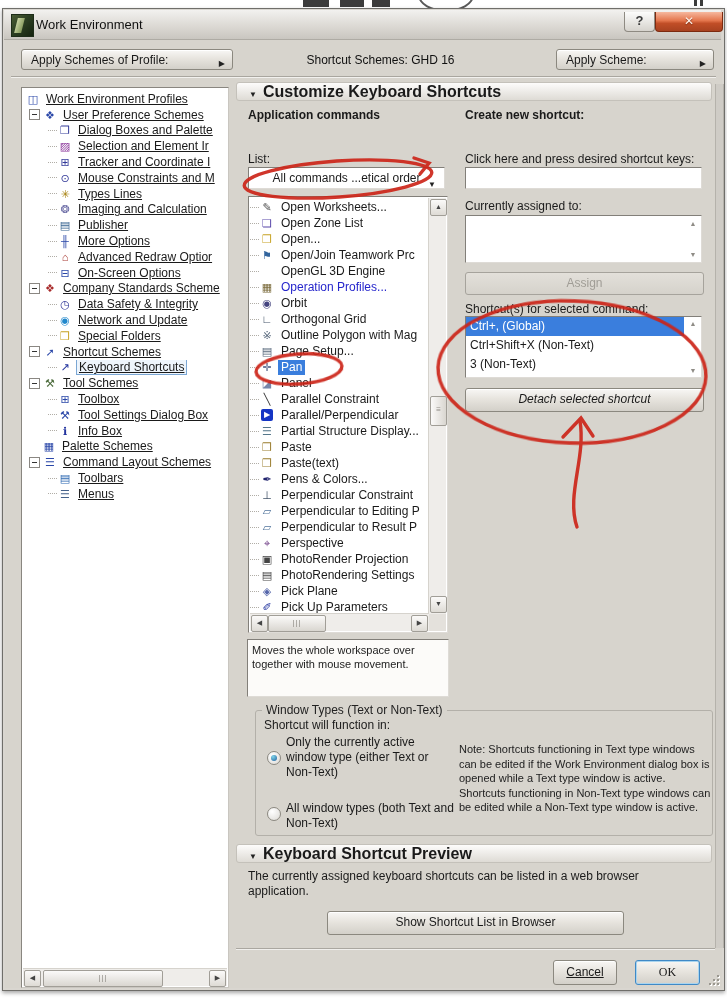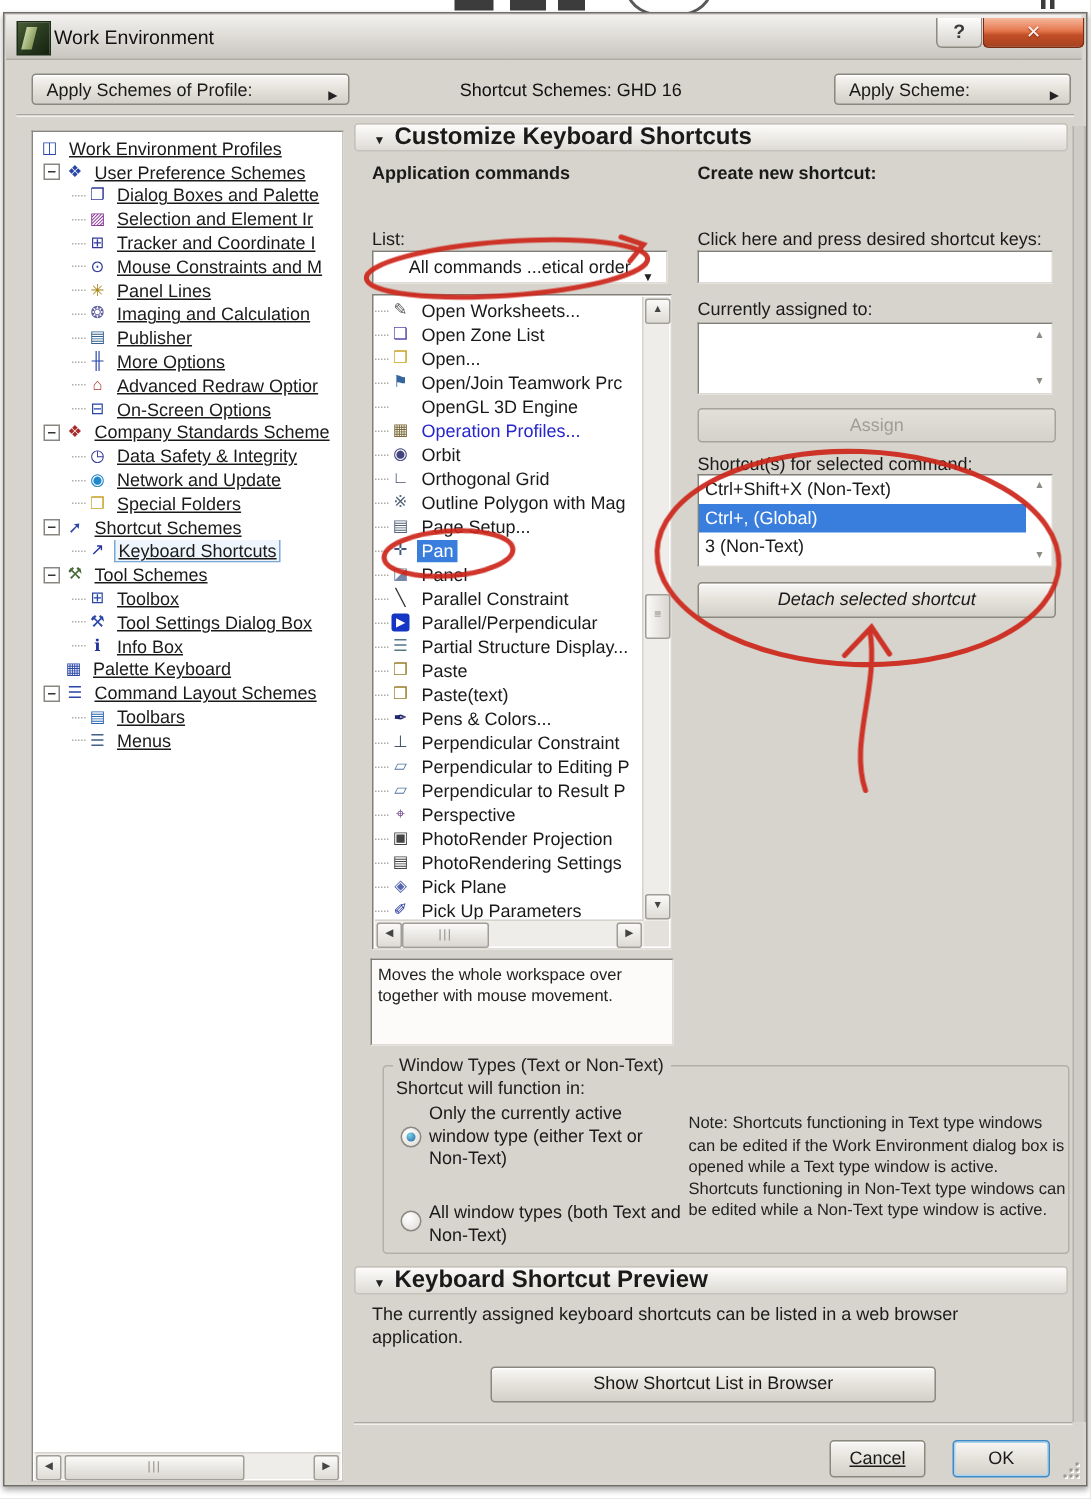--- a/index.html
+++ b/index.html
@@ -94,21 +94,21 @@
   .radio.on:after{content:"";position:absolute;left:3px;top:3px;width:6px;height:6px;border-radius:50%;
          background:radial-gradient(circle at 35% 30%,#7fd4e8,#1f5f9e);}
   .rlabel{position:absolute;font-size:12px;line-height:15px;}
   #wtnote{position:absolute;left:203px;top:25px;width:252px;font-size:11px;line-height:14.5px;color:#222;}
   
   #prevtext{left:248px;top:869px;width:430px;line-height:15px;}
   #showbtn{left:327px;top:911px;width:295px;height:22px;text-align:center;line-height:21px;}
   #botsep{left:236px;top:948px;width:479px;height:0;border-top:1px solid #aaa7a0;border-bottom:1px solid #f0efec;}
   #cancelbtn{left:553px;top:960px;width:62px;height:23px;text-align:center;line-height:22px;text-decoration:underline;}
   #okbtn{left:635px;top:960px;width:63px;height:23px;text-align:center;line-height:22px;
-         border:1px solid #3f89c6;box-shadow:inset 0 0 0 1px #a9d4ee, inset 0 1px 0 #fff;}
+         border:1px solid #3f89c6;box-shadow:inset 0 0 0 1px #a9d4ee, inset 0 1px 0 #fff;font-family:Liberation Serif, serif;}
   #grip{left:707px;top:973px;width:12px;height:12px;}
   #grip i{position:absolute;width:2px;height:2px;background:#9a978f;box-shadow:1px 1px 0 #fff;}
   
   #rtrack{left:715px;top:84px;width:7px;height:864px;background:#cfccc6;border-left:1px solid #b5b2ab;border-right:1px solid #b5b2ab;}
   
   .artifact{background:#3c3c3c;}
   #arc{left:418px;top:-22px;width:52px;height:30px;border:2px solid #5a5a5a;border-radius:50%;background:transparent;}
   
   #overlay{left:0;top:0;width:727px;height:999px;pointer-events:none;z-index:60;}
 </style>
@@ -169,21 +169,21 @@
           <span class="tlabel">Tracker and Coordinate I</span>
         </div>
         <div class="titem" style="padding-left: 26px;">
           <span class="stub"></span>
           <span class="ic" style="color: rgb(51, 58, 153);">⊙</span>
           <span class="tlabel">Mouse Constraints and M</span>
         </div>
         <div class="titem" style="padding-left: 26px;">
           <span class="stub"></span>
           <span class="ic" style="color: rgb(169, 132, 20);">✳</span>
-          <span class="tlabel">Panel Lines</span>
+          <span class="tlabel">Types Lines</span>
         </div>
         <div class="titem" style="padding-left: 26px;">
           <span class="stub"></span>
           <span class="ic" style="color: rgb(95, 95, 158);">❂</span>
           <span class="tlabel">Imaging and Calculation</span>
         </div>
         <div class="titem" style="padding-left: 26px;">
           <span class="stub"></span>
           <span class="ic" style="color: rgb(51, 97, 143);">▤</span>
           <span class="tlabel">Publisher</span>
@@ -249,21 +249,21 @@
           <span class="tlabel">Tool Settings Dialog Box</span>
         </div>
         <div class="titem" style="padding-left: 26px;">
           <span class="stub"></span>
           <span class="ic" style="color: rgb(34, 51, 158);">ℹ</span>
           <span class="tlabel">Info Box</span>
         </div>
         <div class="titem" style="padding-left: 7px;">
           <span style="width: 13px; flex: 0 0 auto;"></span>
           <span class="ic" style="color: rgb(42, 71, 168);">▦</span>
-          <span class="tlabel">Palette Keyboard</span>
+          <span class="tlabel">Palette Schemes</span>
         </div>
         <div class="titem" style="padding-left: 7px;">
           <span class="exp"></span>
           <span class="ic" style="color: rgb(42, 71, 168);">☰</span>
           <span class="tlabel">Command Layout Schemes</span>
         </div>
         <div class="titem" style="padding-left: 26px;">
           <span class="stub"></span>
           <span class="ic" style="color: rgb(42, 102, 176);">▤</span>
           <span class="tlabel">Toolbars</span>
@@ -456,22 +456,22 @@
     <span>▲</span>
     <span>▼</span>
   </div>
 </div>
 
 <div class="abs" id="assignbtn">Assign</div>
 
 <div class="abs lbl" style="left:465px;top:302px">Shortcut(s) for selected command:</div>
 <div class="abs sunken" id="shortcutbox">
   <div id="shortcutrows">
+      <div class="srow ssel">Ctrl+, (Global)</div>
       <div class="srow">Ctrl+Shift+X (Non-Text)</div>
-      <div class="srow ssel">Ctrl+, (Global)</div>
       <div class="srow">3 (Non-Text)</div>
     </div>
   <div class="minarrows" style="top:3px;bottom:3px">
     <span>▲</span>
     <span>▼</span>
   </div>
 </div>
 
 <div class="abs btn" id="detachbtn" style="text-align:center">Detach selected shortcut</div>
 

